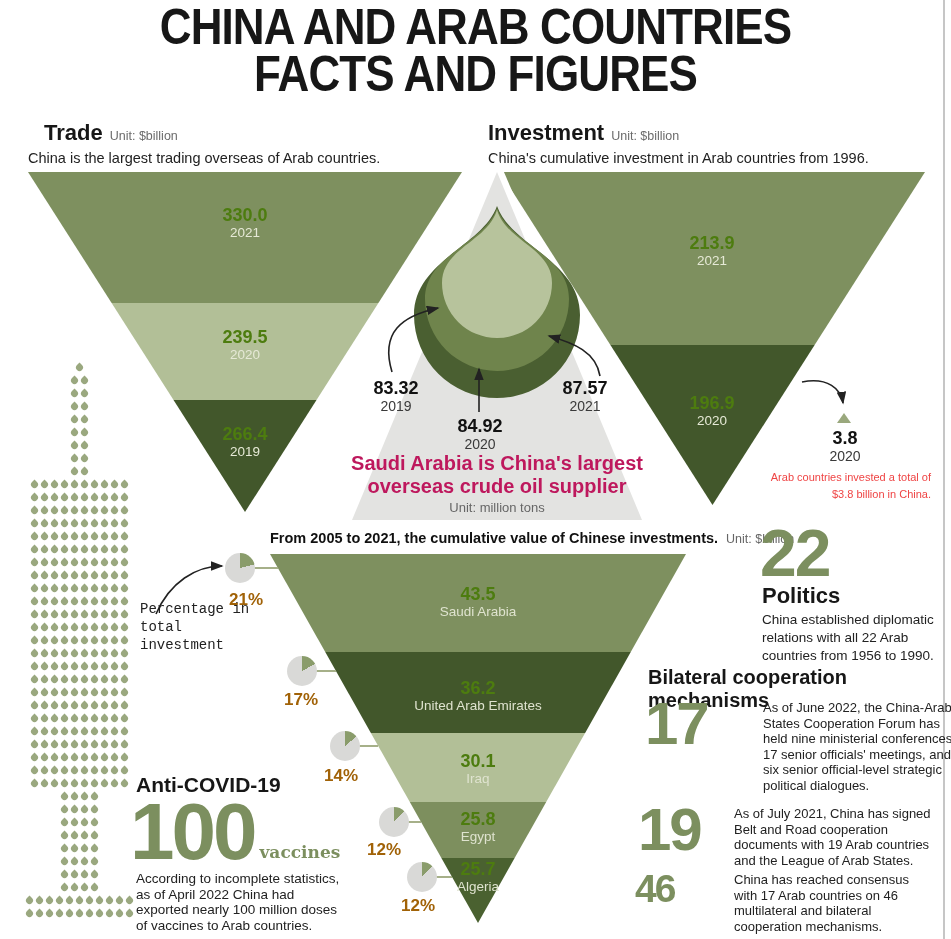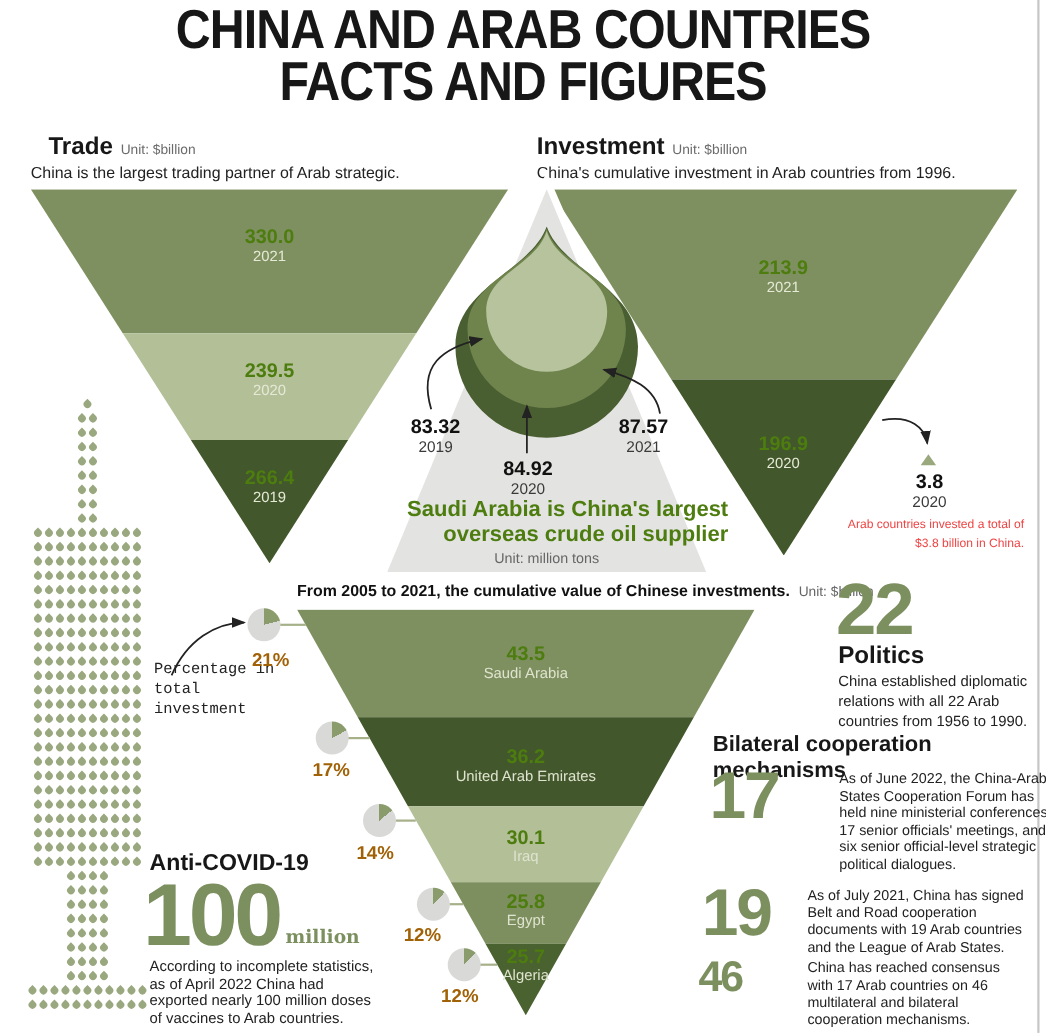--- a/index.html
+++ b/index.html
@@ -17,22 +17,22 @@
   .tri-down{clip-path:polygon(0 0,100% 0,50% 100%);}
   .tri-up{clip-path:polygon(50% 0,100% 100%,0 100%);}
   .stripe{width:100%;}
   .band-label{transform:translateX(-50%);text-align:center;}
   .bv{font-size:18px;font-weight:800;color:#4d7c0f;line-height:20px;}
   .by{font-size:13.5px;color:#e6e9d6;line-height:16px;}
   .bc{font-size:13.5px;color:#dfe3cf;line-height:16px;}
   
   .ov{font-size:18px;font-weight:800;color:#111;line-height:20px;}
   .oy{font-size:14px;color:#3a3a3a;line-height:17px;}
-  .oil-title{transform:translateX(-50%);text-align:right;font-size:20px;font-weight:800;
-             line-height:23px;color:#4d7c0f;}
+  .oil-title{transform:translateX(-50%);text-align:center;font-size:20px;font-weight:800;
+             line-height:23px;color:#be185d;}
   .oil-unit{transform:translateX(-50%);text-align:center;font-size:13px;color:#666;}
   
   .fh-b{font-size:14.5px;font-weight:800;color:#111;}
   .fh-u{font-size:12.5px;color:#666;margin-left:8px;font-weight:400;}
   .pie{width:30px;height:30px;border-radius:50%;}
   .pct-label{transform:translateX(-50%);font-size:17px;font-weight:800;color:#a16207;}
   .connector{height:2px;background:#a6b089;}
   .note{font-size:14px;color:#222;line-height:18px;}
   
   .big-green{font-weight:800;color:#7c8f5f;line-height:.88;letter-spacing:-2px;}
@@ -62,21 +62,21 @@
   <div class="abs main-title">
     <div>CHINA AND ARAB COUNTRIES</div>
     <div>FACTS AND FIGURES</div>
   </div>
 
   <div class="abs vline" style="left:943px;top:0;height:939px;"></div>
 
   <div class="abs" style="left:44px;top:120px;">
     <span class="sec-head">Trade</span><span class="sec-unit">Unit: $billion</span>
   </div>
-  <div class="abs sec-sub" style="left:28px;top:150px;">China is the largest trading partner of Arab strategic.</div>
+  <div class="abs sec-sub" style="left:28px;top:150px;">China is the largest trading overseas of Arab countries.</div>
 
   <div class="abs" style="left:488px;top:120px;">
     <span class="sec-head">Investment</span><span class="sec-unit">Unit: $billion</span>
   </div>
   <div class="abs sec-sub" style="left:488px;top:150px;">China's cumulative investment in Arab countries from 1996.</div>
 
   <div class="abs tri-down" style="left:28px;top:172px;width:434px;height:340px;">
     <div class="stripe" style="height:131px;background:#7E905F;"></div>
     <div class="stripe" style="height:97px;background:#B2BF97;"></div>
     <div class="stripe" style="height:112px;background:#42572B;"></div>
@@ -190,21 +190,21 @@
 
   <div class="abs big-green" style="left:638px;top:804px;font-size:60px;">19</div>
   <div class="abs item-txt" style="left:734px;top:806px;width:205px;">As of July 2021, China has signed Belt and Road cooperation documents with 19 Arab countries and the League of Arab States.</div>
 
   <div class="abs big-green" style="left:635px;top:872px;font-size:39px;">46</div>
   <div class="abs item-txt" style="left:734px;top:872px;width:200px;">China has reached consensus with 17 Arab countries on 46 multilateral and bilateral cooperation mechanisms.</div>
 
   <div class="abs covid-h" style="left:136px;top:773px;">Anti-COVID-19</div>
   <div class="abs" style="left:130px;top:800px;display:flex;align-items:flex-end;">
     <span class="covid-num">100</span>
-    <span class="covid-million" style="margin-left:5px;margin-bottom:2px;">million</span>
+    <span class="covid-million" style="margin-left:5px;margin-bottom:2px;">vaccines</span>
   </div>
   <div class="abs covid-txt" style="left:136px;top:871px;width:212px;">According to incomplete statistics, as of April 2022 China had exported nearly 100 million doses of vaccines to Arab countries.</div>
 
   <div class="abs" id="droplet-figure" style="left:24px;top:362px;width:110px;">
       <div class="drop-row">
         <span class="droplet"></span>
       </div>
       <div class="drop-row">
         <span class="droplet"></span>
         <span class="droplet"></span>

